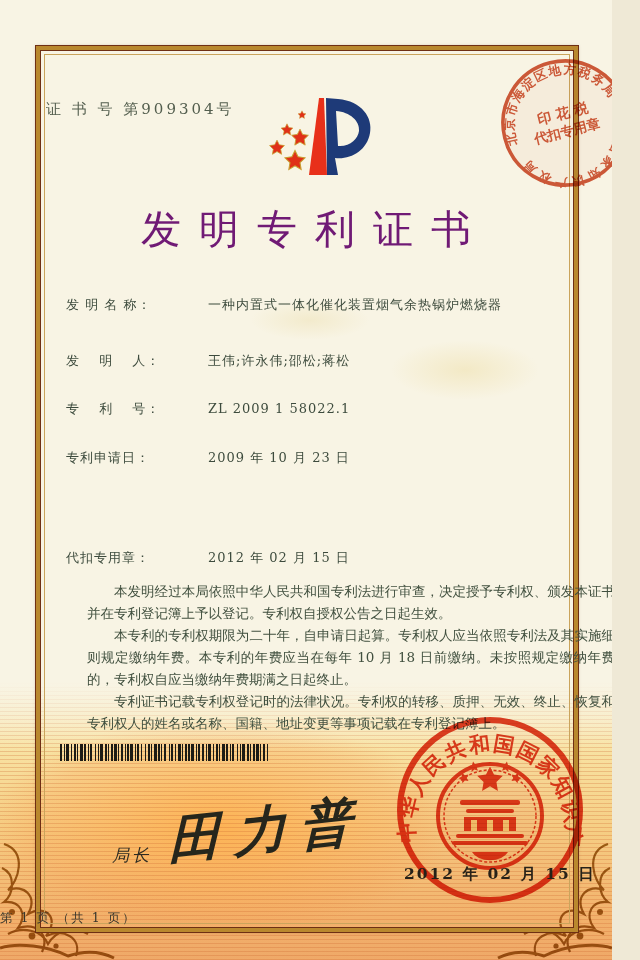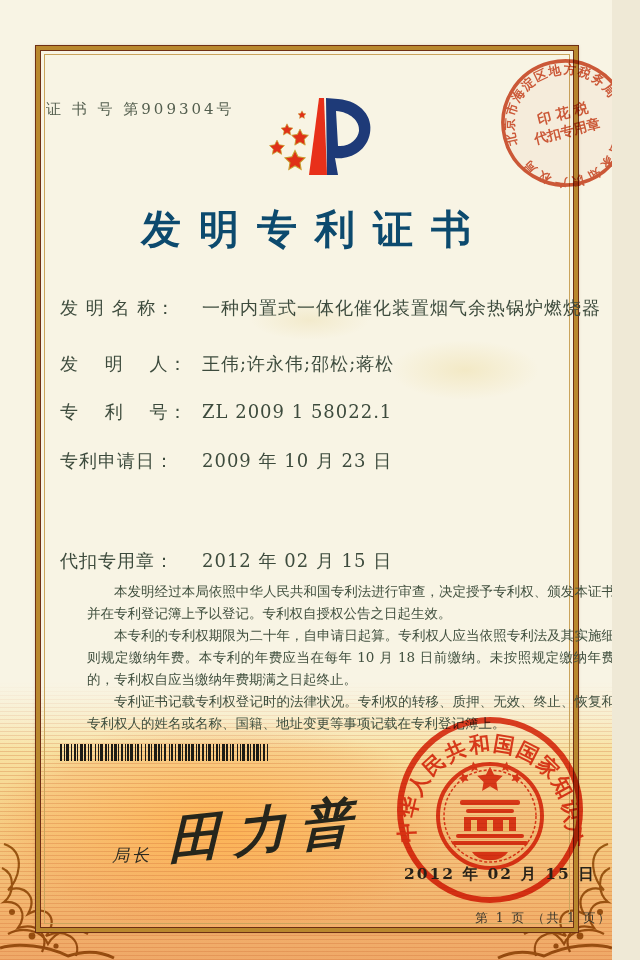--- a/index.html
+++ b/index.html
@@ -18,36 +18,36 @@
     background:radial-gradient(ellipse at center, rgba(225,195,90,0.22), rgba(225,195,90,0) 70%);}
   .stain2{position:absolute;left:250px;top:300px;width:120px;height:40px;border-radius:50%;
     background:radial-gradient(ellipse at center, rgba(215,185,80,0.16), rgba(215,185,80,0) 70%);}
   
   .frame{position:absolute;left:36px;top:46px;right:34px;bottom:28px;
     border:4px solid #b9882e;outline:1px solid #6e2f14;
     box-shadow:inset 0 0 0 1px #6e2f14, 0 0 3px rgba(90,40,10,0.35);pointer-events:none;}
   .frame-inner{position:absolute;left:44px;top:54px;right:42px;bottom:36px;
     border:1px solid #caa45c;pointer-events:none;}
   .cert-no{position:absolute;left:46px;top:100px;font-size:15px;color:#535e4e;letter-spacing:3px;}
-  .title{position:absolute;left:0;right:0;top:202px;text-align:center;font-size:40px;font-weight:bold;
-    color:#0c4a6e;letter-spacing:18px;padding-left:18px;}
-  .field{position:absolute;left:60px;font-size:18px;color:#3d4b3d;white-space:nowrap;}
+  .title{position:absolute;left:0;right:0;top:202px;text-align:center;font-size:40px;font-weight:normal;
+    color:#701a75;letter-spacing:18px;padding-left:18px;}
+  .field{position:absolute;left:66px;font-size:13px;color:#3d4b3d;white-space:nowrap;}
   .field .lab{display:inline-block;min-width:142px;letter-spacing:1px;}
   .field .val{letter-spacing:1px;}
   .paras{position:absolute;left:58px;top:580px;width:528px;font-size:13.5px;line-height:22px;
     color:#41503f;text-align:justify;margin-left:29px;}
   .paras p{margin:0;text-indent:2em;}
   .barcode{position:absolute;left:60px;top:744px;}
   .sig-label{position:absolute;left:112px;top:844px;font-size:17px;color:#2e2c22;letter-spacing:3px;font-style:italic;}
   .sig-name{position:absolute;left:168px;top:796px;font-size:52px;font-weight:bold;color:#26261c;
     letter-spacing:14px;transform:rotate(-6deg) skewX(-6deg);font-style:italic;}
   .seal{position:absolute;left:392px;top:712px;width:196px;height:196px;mix-blend-mode:multiply;opacity:.93;}
   .seal-date{position:absolute;left:404px;top:864px;font-size:15.5px;color:#272118;letter-spacing:2px;
     font-weight:bold;}
-  .page-info{position:absolute;left:0;right:0;top:910px;text-align:right;font-size:12.5px;
+  .page-info{position:absolute;left:0;right:0;top:910px;text-align:left;font-size:12.5px;
     color:#38362c;letter-spacing:2px;}
   .tax-stamp{position:absolute;left:498px;top:56px;width:134px;height:134px;
     transform:rotate(-14deg);mix-blend-mode:multiply;opacity:.9;}
   .logo{position:absolute;left:242px;top:80px;width:160px;height:120px;}
   .corner{position:absolute;width:118px;height:122px;mix-blend-mode:multiply;}
   .corner.left{left:-2px;top:838px;}
   .corner.right{right:-2px;top:838px;transform:scaleX(-1);}
 </style>
 </head>
 <body>

